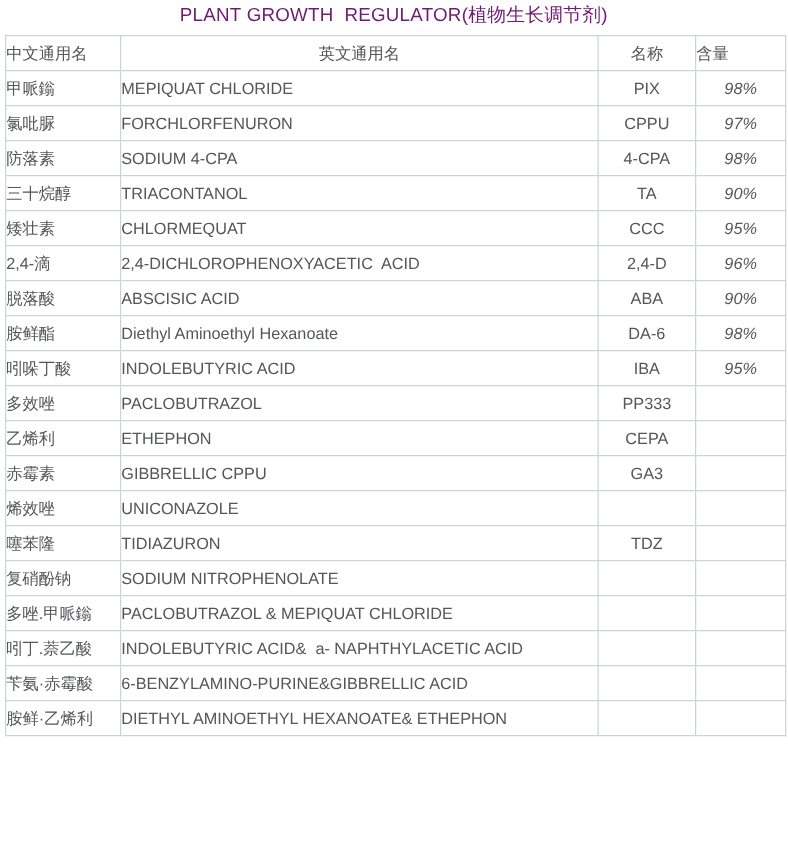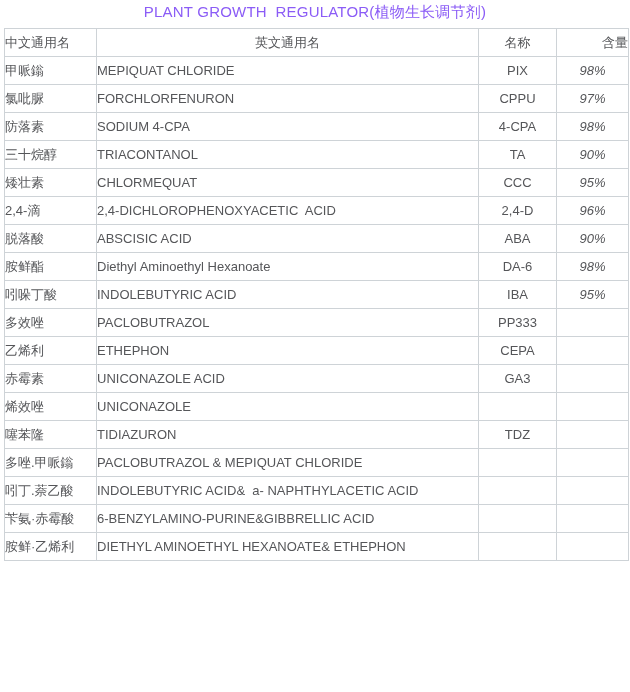--- a/index.html
+++ b/index.html
@@ -5,21 +5,21 @@
   html,body { margin:0; padding:0; }
   body {
     width:630px; height:692px; background:#ffffff;
     font-family:"Liberation Sans", sans-serif;
     overflow:hidden;
   }
   .title {
     padding-top:3px;
     text-align:center;
     font-size:15px;
-    color:#8b5cf6;
+    color:#701a75;
     white-space:pre;
     letter-spacing:0.2px;
   }
   table.reg {
     border-collapse:collapse;
     table-layout:fixed;
     margin-left:4px;
     margin-top:6px;
     width:624px;
   }
@@ -30,21 +30,21 @@
     color:#555659;
     font-weight:normal;
     white-space:pre;
     overflow:hidden;
     padding:0;
     line-height:27px;
   }
   th.h0 { text-align:left;  padding-left:8px; }
   th.h1 { text-align:center; padding-right:118px;margin-left:24px; }
   th.h2 { text-align:center; }
-  th.h3 { text-align:right;margin-left:24px; }
+  th.h3 { text-align:left;margin-left:24px; }
   td.c0 { text-align:left; padding-left:8px;margin-top:44px; }
   td.c1 { text-align:left; padding-left:14px; }
   td.c2 { text-align:center; }
   td.c3 { text-align:center;font-style:italic; }
 </style>
 </head>
 <body>
 
 <div class="title">PLANT GROWTH  REGULATOR(植物生长调节剂)</div>
 
@@ -125,34 +125,40 @@
         <td class="c3"></td>
       </tr>
       <tr>
         <td class="c0">乙烯利</td>
         <td class="c1">ETHEPHON</td>
         <td class="c2">CEPA</td>
         <td class="c3"></td>
       </tr>
       <tr>
         <td class="c0">赤霉素</td>
-        <td class="c1">UNICONAZOLE ACID</td>
+        <td class="c1">GIBBRELLIC CPPU</td>
         <td class="c2">GA3</td>
         <td class="c3"></td>
       </tr>
       <tr>
         <td class="c0">烯效唑</td>
         <td class="c1">UNICONAZOLE</td>
         <td class="c2"></td>
         <td class="c3"></td>
       </tr>
       <tr>
         <td class="c0">噻苯隆</td>
         <td class="c1">TIDIAZURON</td>
         <td class="c2">TDZ</td>
+        <td class="c3"></td>
+      </tr>
+      <tr>
+        <td class="c0">复硝酚钠</td>
+        <td class="c1">SODIUM NITROPHENOLATE</td>
+        <td class="c2"></td>
         <td class="c3"></td>
       </tr>
       <tr>
         <td class="c0">多唑.甲哌鎓</td>
         <td class="c1">PACLOBUTRAZOL &amp; MEPIQUAT CHLORIDE</td>
         <td class="c2"></td>
         <td class="c3"></td>
       </tr>
       <tr>
         <td class="c0">吲丁.萘乙酸</td>

